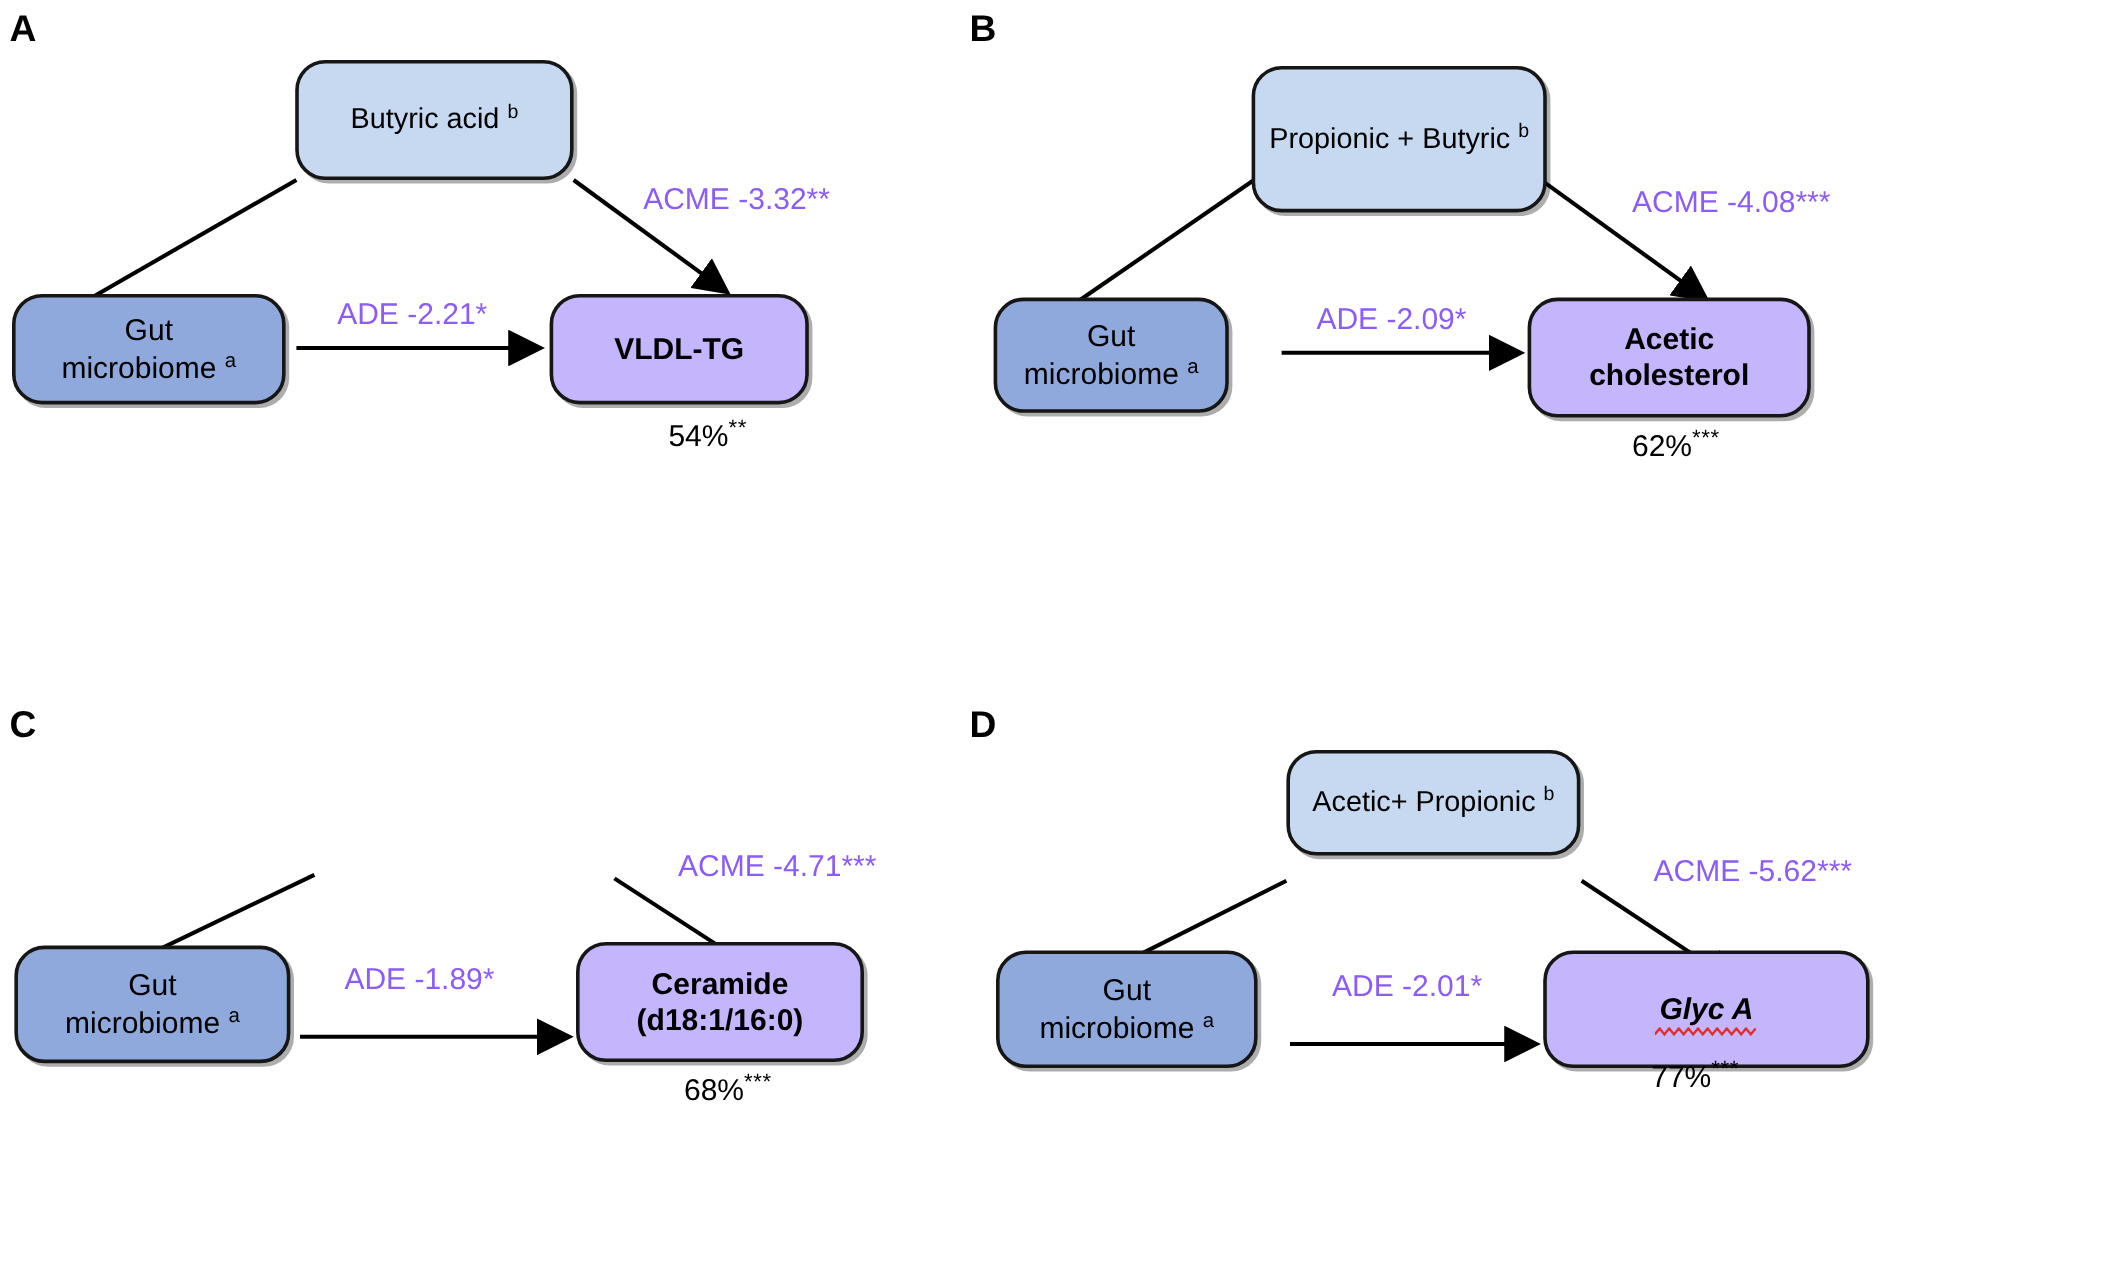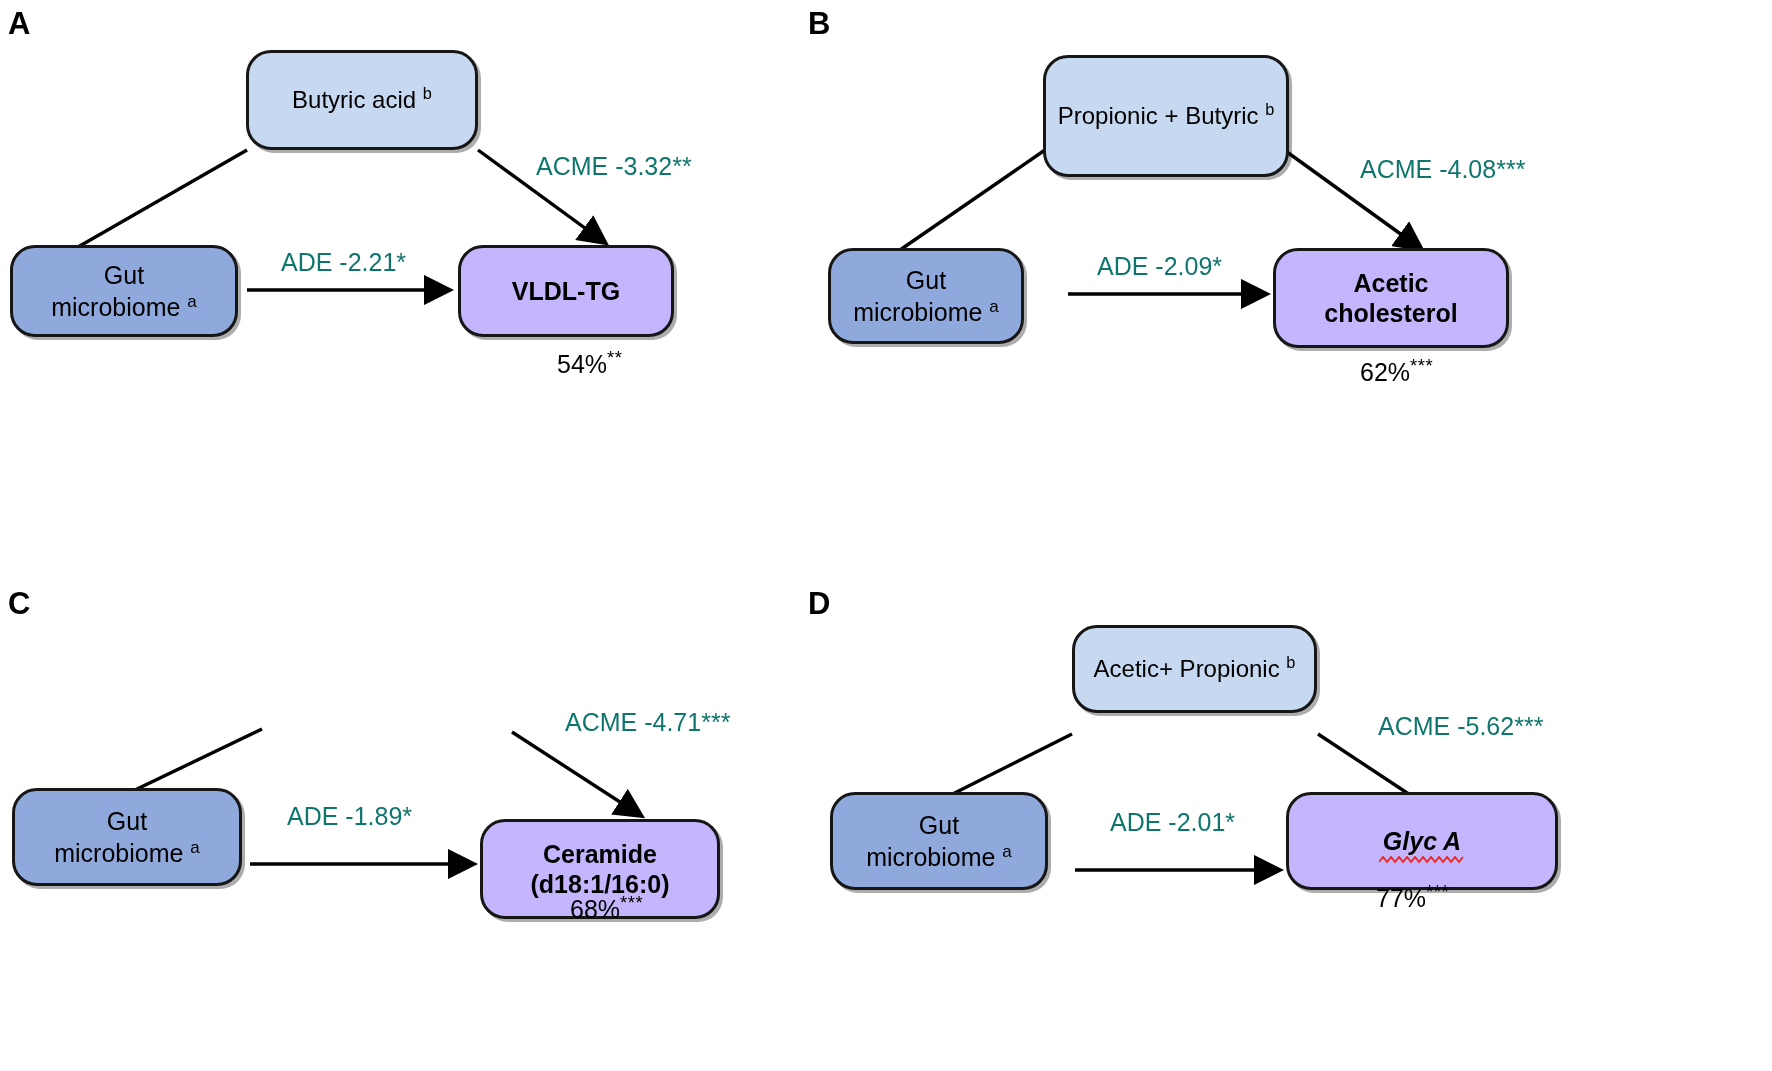--- a/index.html
+++ b/index.html
@@ -63,21 +63,21 @@
   .node sup {
     font-size: 0.68em;
     vertical-align: super;
     line-height: 0;
   }
   .edge-label {
     position: absolute;
     font-size: 25px;
     white-space: nowrap;
     z-index: 4;
-    color: #0f766e;
+    color: #8b5cf6;
   }
   .pct-label {
     position: absolute;
     font-size: 25px;
     white-space: nowrap;
     z-index: 4;
     color: #000000;
   }
   .pct-label sup {
     font-size: 0.74em;
@@ -217,21 +217,21 @@
     </svg>
 
 
     <div class="node node-exposure" style="left:12px; top:208px; width:230px; height:98px;">
       <span>
         <span>Gut</span><br>
         <span>microbiome</span>&nbsp;<sup>a</sup>
       </span>
     </div>
 
-    <div class="node node-outcome" style="left:480px; top:205px; width:240px; height:100px;margin-top:34px;">
+    <div class="node node-outcome" style="left:480px; top:205px; width:240px; height:100px;">
       <span>
         <span>Ceramide</span><br>
         <span>(d18:1/16:0)</span>
       </span>
     </div>
 
     <div class="edge-label" style="left:565px; top:128px;">
       <span>ACME -4.71</span><span>***</span>
     </div>
     <div class="edge-label" style="left:287px; top:222px;">

